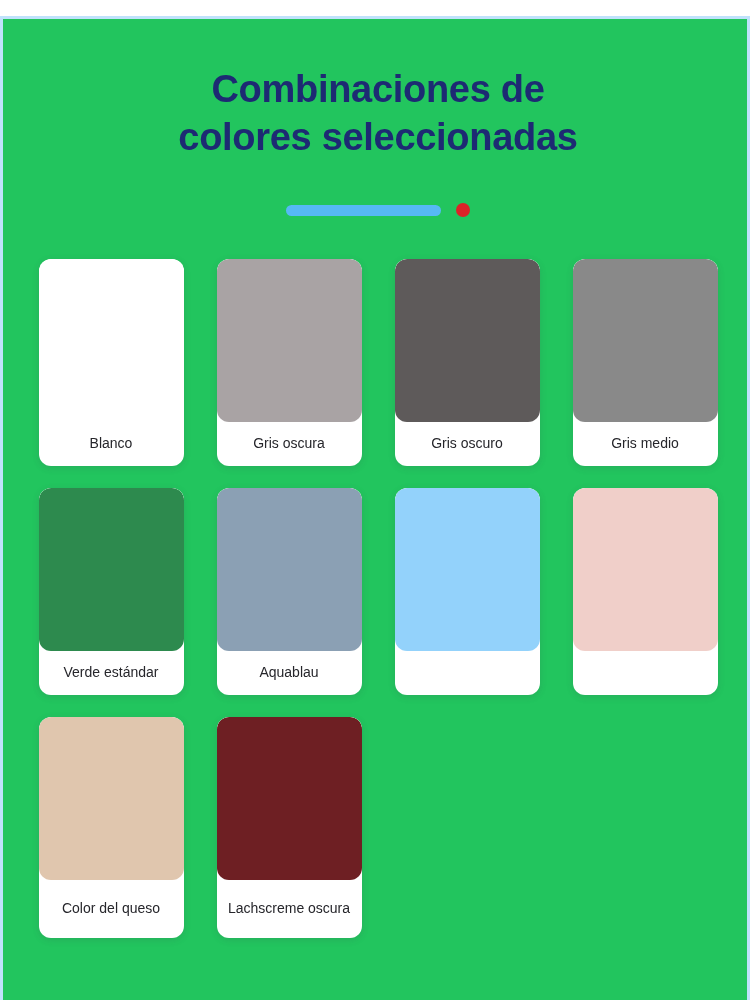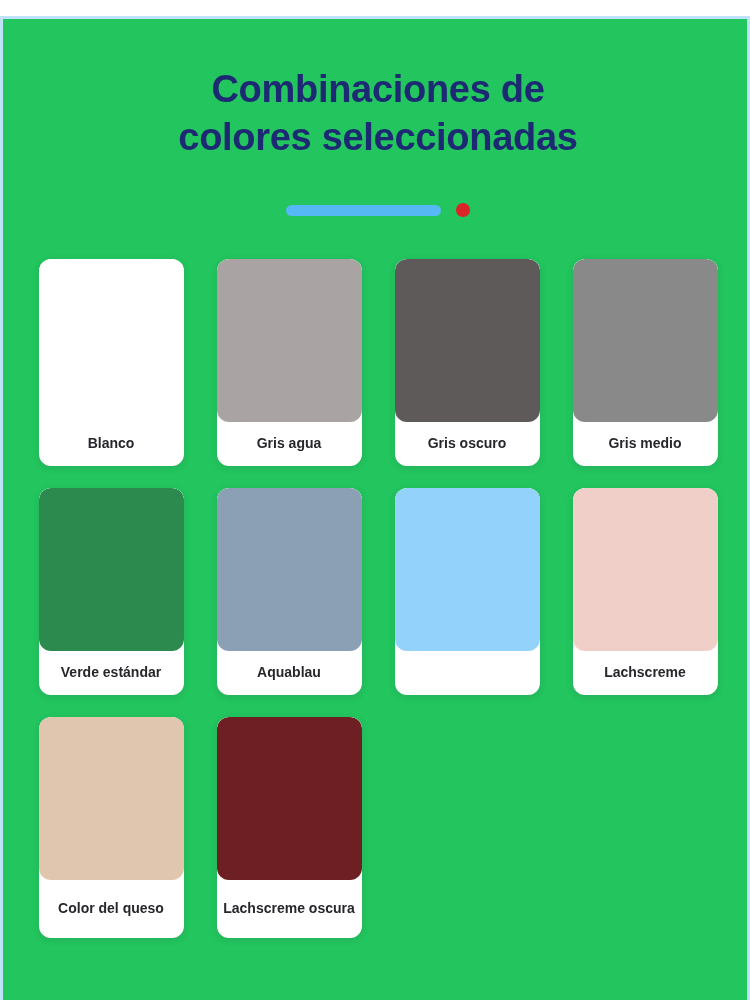--- a/index.html
+++ b/index.html
@@ -85,21 +85,20 @@
 
   .swatch-card {
     width: 145px;
     background: #ffffff;
     border-radius: 12px;
     box-shadow: 0 2px 7px rgba(60, 64, 80, 0.16);
     padding: 0;
     display: flex;
     flex-direction: column;
     overflow: hidden;
-    font-weight: bold;
   }
 
   .swatch-chip {
     width: 145px;
     height: 163px;
     border-radius: 12px;
     flex: none;
   }
 
   .swatch-label {
@@ -139,21 +138,21 @@
       <div class="progress-dot" style="background: rgb(220, 35, 40);"></div>
     </div>
 
     <div class="swatch-grid" id="swatch-grid">
         <div class="swatch-card">
           <div class="swatch-chip" style="background: rgb(255, 255, 255);"></div>
           <div class="swatch-label">Blanco</div>
         </div>
         <div class="swatch-card">
           <div class="swatch-chip" style="background: rgb(169, 163, 164);"></div>
-          <div class="swatch-label">Gris agua</div>
+          <div class="swatch-label">Gris oscura</div>
         </div>
         <div class="swatch-card">
           <div class="swatch-chip" style="background: rgb(94, 90, 90);"></div>
           <div class="swatch-label">Gris oscuro</div>
         </div>
         <div class="swatch-card">
           <div class="swatch-chip" style="background: rgb(137, 137, 137);"></div>
           <div class="swatch-label">Gris medio</div>
         </div>
         <div class="swatch-card">
@@ -162,21 +161,20 @@
         </div>
         <div class="swatch-card">
           <div class="swatch-chip" style="background: rgb(139, 160, 180);"></div>
           <div class="swatch-label">Aquablau</div>
         </div>
         <div class="swatch-card two-line">
           <div class="swatch-chip" style="background: rgb(147, 210, 251);"></div>
         </div>
         <div class="swatch-card">
           <div class="swatch-chip" style="background: rgb(240, 207, 201);"></div>
-          <div class="swatch-label">Lachscreme</div>
         </div>
         <div class="swatch-card">
           <div class="swatch-chip" style="background: rgb(224, 198, 174);"></div>
           <div class="swatch-label">Color del queso</div>
         </div>
         <div class="swatch-card two-line">
           <div class="swatch-chip" style="background: rgb(110, 31, 35);"></div>
           <div class="swatch-label">Lachscreme oscura</div>
         </div>
       </div>

